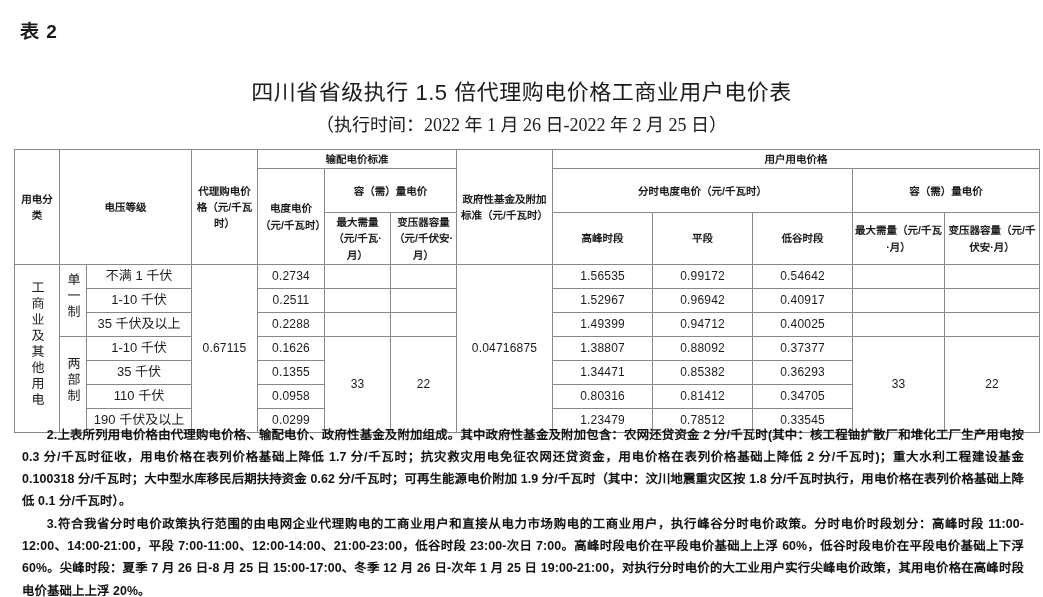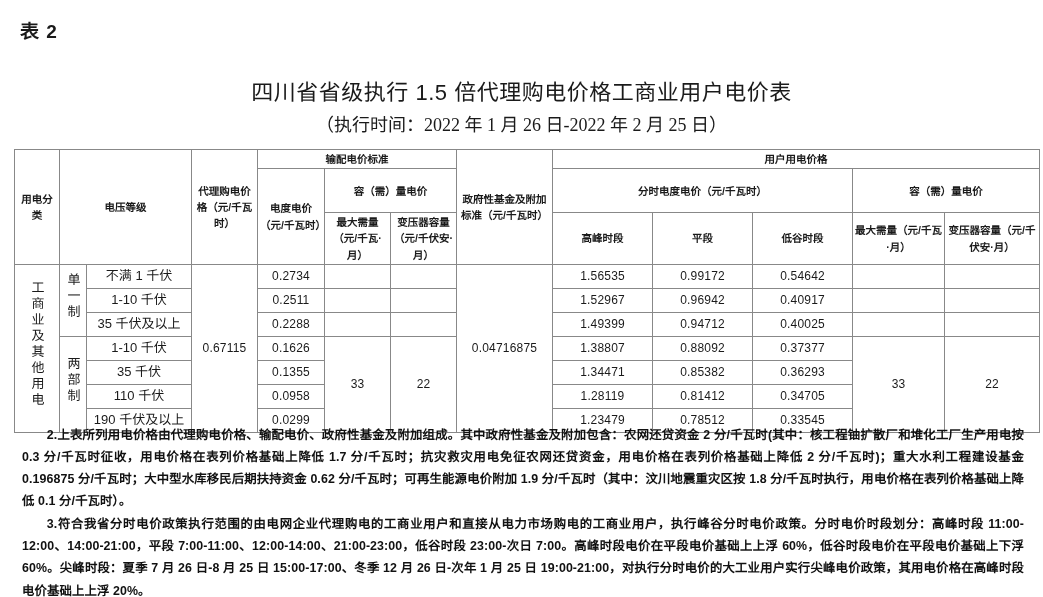--- a/index.html
+++ b/index.html
@@ -239,33 +239,33 @@
           <tr class="row-data">
             <td class="cell-volt">35 千伏</td>
             <td class="cell-num">0.1355</td>
             <td class="cell-num">1.34471</td>
             <td class="cell-num">0.85382</td>
             <td class="cell-num">0.36293</td>
           </tr>
           <tr class="row-data">
             <td class="cell-volt">110 千伏</td>
             <td class="cell-num">0.0958</td>
-            <td class="cell-num">1.28119</td>
+            <td class="cell-num">0.80316</td>
             <td class="cell-num">0.81412</td>
             <td class="cell-num">0.34705</td>
           </tr>
           <tr class="row-data">
             <td class="cell-volt">190 千伏及以上</td>
             <td class="cell-num">0.0299</td>
             <td class="cell-num">1.23479</td>
             <td class="cell-num">0.78512</td>
             <td class="cell-num">0.33545</td>
           </tr>
         </tbody>
     </table>
   </div>
 
   <div class="notes">
-    <p class="indent">2.上表所列用电价格由代理购电价格、输配电价、政府性基金及附加组成。其中政府性基金及附加包含：农网还贷资金 2 分/千瓦时(其中：核工程铀扩散厂和堆化工厂生产用电按 0.3 分/千瓦时征收，用电价格在表列价格基础上降低 1.7 分/千瓦时；抗灾救灾用电免征农网还贷资金，用电价格在表列价格基础上降低 2 分/千瓦时)；重大水利工程建设基金 0.196875 分/千瓦时；大中型水库移民后期扶持资金 0.62 分/千瓦时；可再生能源电价附加 1.9 分/千瓦时（其中：汶川地震重灾区按 1.8 分/千瓦时执行，用电价格在表列价格基础上降低 0.1 分/千瓦时）。</p>
+    <p class="indent">2.上表所列用电价格由代理购电价格、输配电价、政府性基金及附加组成。其中政府性基金及附加包含：农网还贷资金 2 分/千瓦时(其中：核工程铀扩散厂和堆化工厂生产用电按 0.3 分/千瓦时征收，用电价格在表列价格基础上降低 1.7 分/千瓦时；抗灾救灾用电免征农网还贷资金，用电价格在表列价格基础上降低 2 分/千瓦时)；重大水利工程建设基金 0.100318 分/千瓦时；大中型水库移民后期扶持资金 0.62 分/千瓦时；可再生能源电价附加 1.9 分/千瓦时（其中：汶川地震重灾区按 1.8 分/千瓦时执行，用电价格在表列价格基础上降低 0.1 分/千瓦时）。</p>
     <p class="indent">3.符合我省分时电价政策执行范围的由电网企业代理购电的工商业用户和直接从电力市场购电的工商业用户，执行峰谷分时电价政策。分时电价时段划分：高峰时段 11:00-12:00、14:00-21:00，平段 7:00-11:00、12:00-14:00、21:00-23:00，低谷时段 23:00-次日 7:00。高峰时段电价在平段电价基础上上浮 60%，低谷时段电价在平段电价基础上下浮 60%。尖峰时段：夏季 7 月 26 日-8 月 25 日 15:00-17:00、冬季 12 月 26 日-次年 1 月 25 日 19:00-21:00，对执行分时电价的大工业用户实行尖峰电价政策，其用电价格在高峰时段电价基础上上浮 20%。</p>
   </div>
 
 </div>
 
 </body></html>

